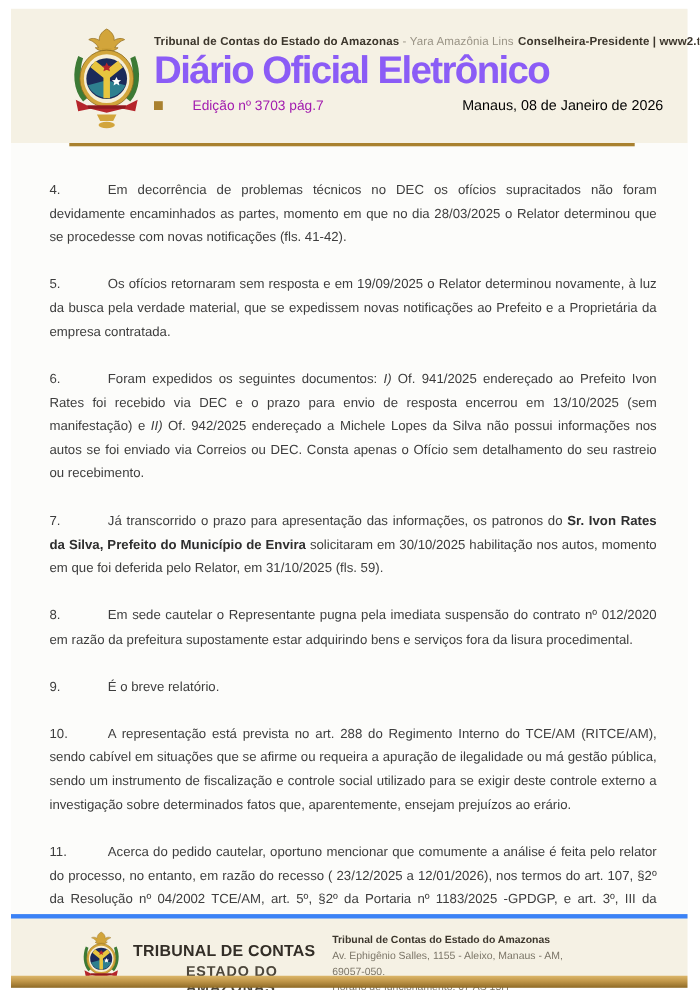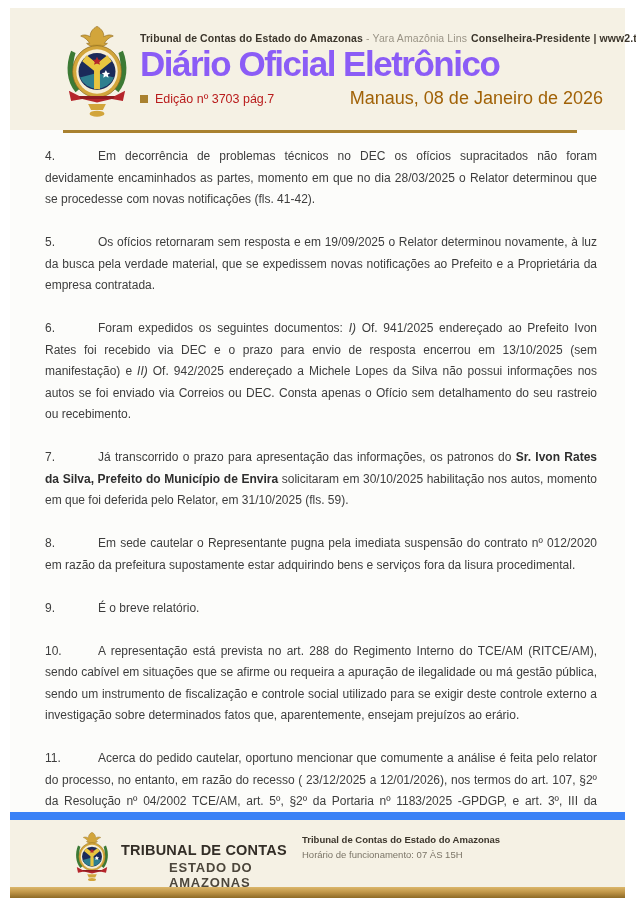--- a/index.html
+++ b/index.html
@@ -14,36 +14,36 @@
   .emblem { position:absolute; left:50px; top:16px; width:74px; height:98px; }
   .header-text { position:absolute; left:130px; top:24px; right:20px; }
   .masthead-line { font-size:10.5px; color:#8b8577; white-space:nowrap; letter-spacing:0.1px; }
   .mh-bold { font-weight:bold; color:#3c362c; }
   .mh-sep { margin:0 3px; color:#9a9486; }
   .mh-name { color:#9a9486; margin-right:4px; }
   .masthead-title { margin-top:1px; font-size:35px; font-weight:bold; letter-spacing:-1.5px;
                     color:#8b5cf6; line-height:38px; }
   .edition-row { display:flex; justify-content:space-between; align-items:center; margin-top:5px;
                  padding-right:2px; }
-  .edition-left { display:flex; align-items:center; font-size:12.5px; color:#b91c1c; }
+  .edition-left { display:flex; align-items:center; font-size:12.5px; color:#a21caf;gap:20px; }
   .edition-square { display:inline-block; width:8px; height:8px; background:#a9812f; margin-right:7px; }
-  .header-date { font-size:18px; color:#a16207; }
+  .header-date { font-size:13px; color:#000000; }
 
   
   .doc-body { flex:1; background:#fcfcfa; overflow:hidden; padding:0 28px 0 35px; }
   .gold-rule { height:3px; width:514px; margin-left:18px; background:#a9812f; }
-  .paragraphs { padding-top:13px; }
+  .paragraphs { padding-top:29px; }
   .para { font-size:12px; line-height:21.5px; color:#3d3d3d; text-align:justify;
           margin-bottom:21.5px; }
   .pnum { display:inline-block; width:53px; }
   .seg-bold { font-weight:bold; color:#2e2e2e; }
   .seg-italic { font-style:italic; }
 
   
-  .footer-band { flex:none; height:75px; background:#f5f1e4; border-top:8px solid #3b82f6;
+  .footer-band { flex:none; height:56px; background:#f5f1e4; border-top:4px solid #3b82f6;
                  display:flex; }
   .footer-emblem { width:40px; height:53px; margin:11px 0 0 62px; flex:none; }
   .footer-org { margin:22px 0 0 9px; width:132px; flex:none; }
   .org-name { font-size:14.5px; font-weight:bold; color:#332e27; letter-spacing:0.2px; white-space:nowrap; }
   .org-sub { font-size:13px; font-weight:bold; color:#4c463b; letter-spacing:0.8px; margin-top:2px;padding-left:48px; }
   .footer-address { margin:14px 0 0 49px; width:226px; flex:none; }
   .footer-contact { margin:16px 0 0 10px; flex:none; }
   .f-title { font-size:9.5px; font-weight:bold; color:#3c362c; margin-bottom:3px; }
   .f-line { font-size:9.5px; color:#7b7567; line-height:14px; }
   .footer-bar { flex:none; height:11px;
@@ -111,19 +111,20 @@
     <div class="footer-band">
       <svg class="footer-emblem">
         <use href="#coat"></use>
       </svg>
       <div class="footer-org">
         <div class="org-name">TRIBUNAL DE CONTAS</div>
         <div class="org-sub">ESTADO DO AMAZONAS</div>
       </div>
       <div class="footer-address">
         <div class="f-title">Tribunal de Contas do Estado do Amazonas</div>
+        <div class="f-line">Av. Ephigênio Salles, 1155 - Aleixo, Manaus - AM, 69057-050.</div>
         <div class="f-line">Horário de funcionamento: 07 ÀS 15H</div>
       </div>
     </div>
 
     <div class="footer-bar"></div>
   </div>
 </div>
 
 </body></html>

